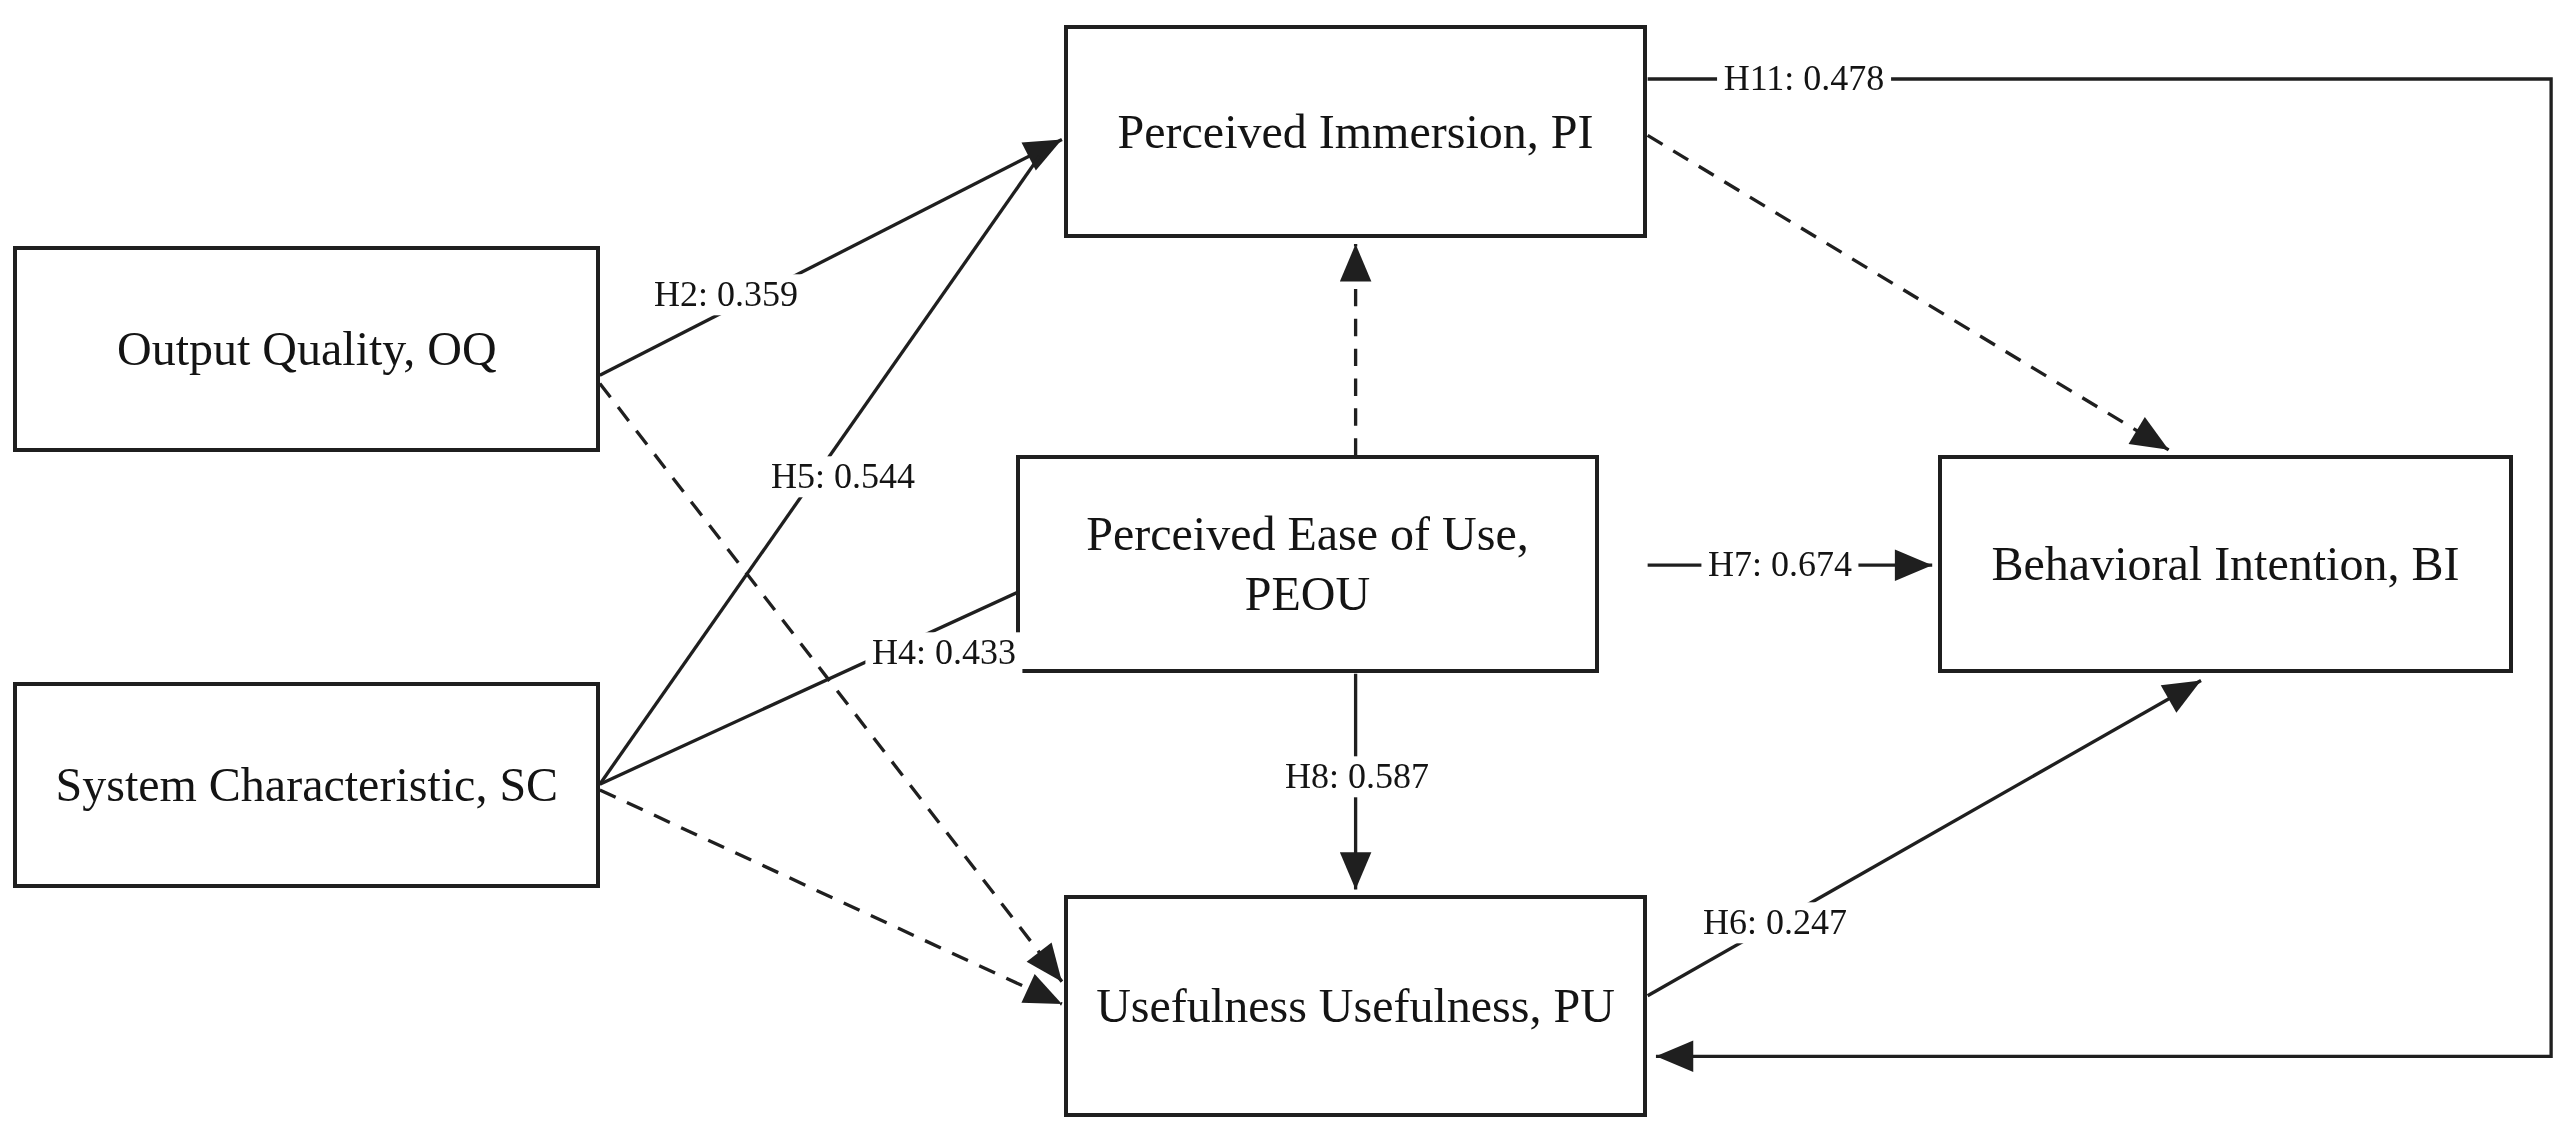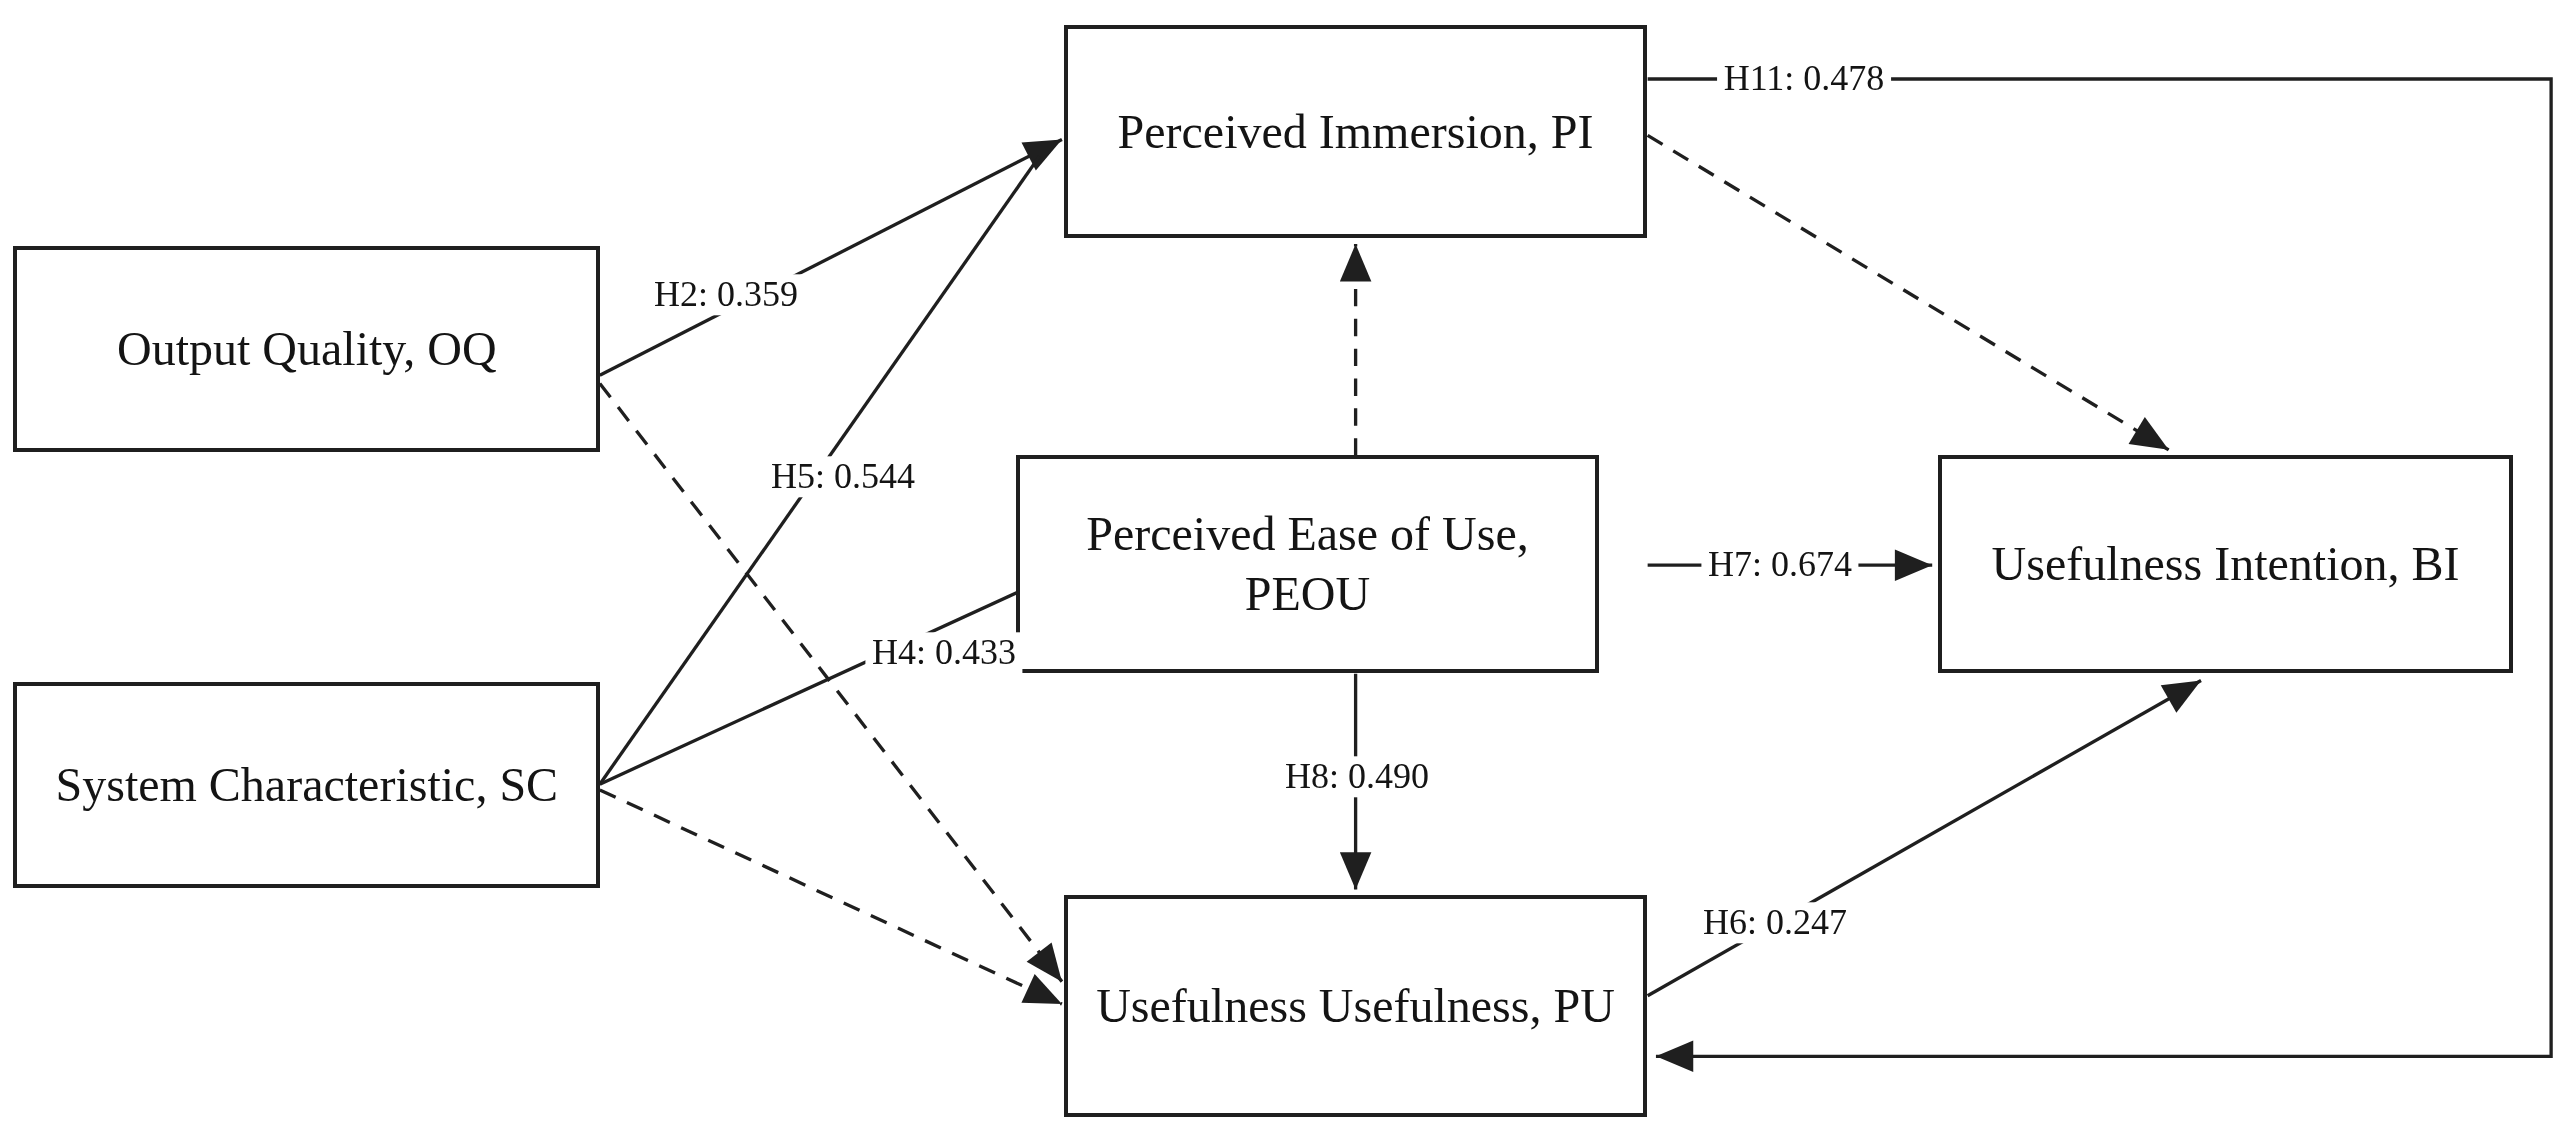--- a/index.html
+++ b/index.html
@@ -58,25 +58,25 @@
 
   <div class="node" style="left:1016px;top:455px;width:583px;height:218px;">
     <span>Perceived Ease of Use, PEOU</span>
   </div>
 
   <div class="node" style="left:1064px;top:895px;width:583px;height:222px;">
     <span>Usefulness Usefulness, PU</span>
   </div>
 
   <div class="node" style="left:1938px;top:455px;width:575px;height:218px;">
-    <span>Usefulness Intention, BI</span>
+    <span>Behavioral Intention, BI</span>
   </div>
 
   <div class="edge-label" style="left:726px;top:295px;">H2: 0.359</div>
   <div class="edge-label" style="left:843px;top:477px;">H5: 0.544</div>
   <div class="edge-label" style="left:944px;top:653px;">H4: 0.433</div>
   <div class="edge-label" style="left:1780px;top:565px;">H7: 0.674</div>
-  <div class="edge-label" style="left:1357px;top:777px;">H8: 0.490</div>
+  <div class="edge-label" style="left:1357px;top:777px;">H8: 0.587</div>
   <div class="edge-label" style="left:1775px;top:923px;">H6: 0.247</div>
   <div class="edge-label" style="left:1804px;top:79px;">H11: 0.478</div>
 
 </div>
 
 
 </body></html>

